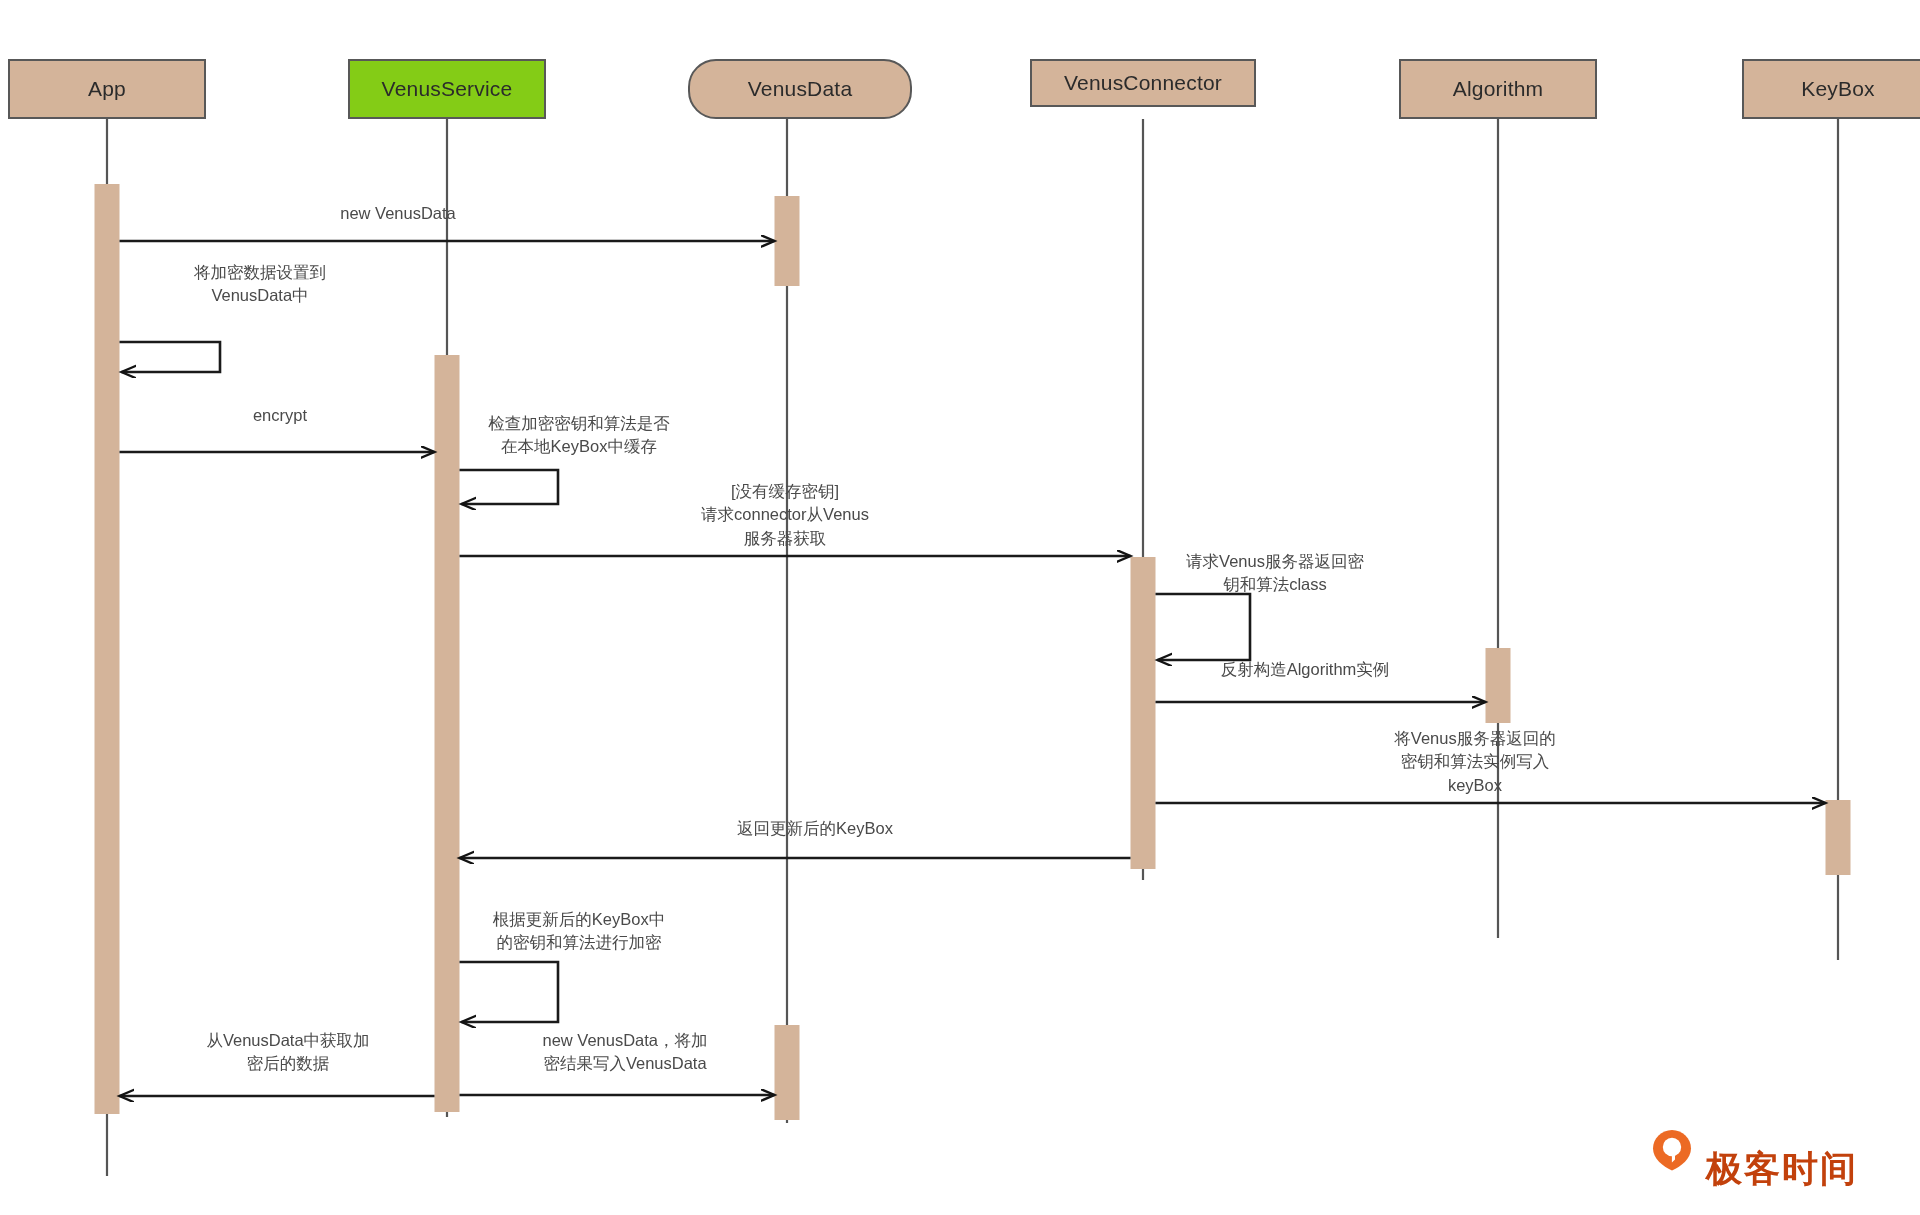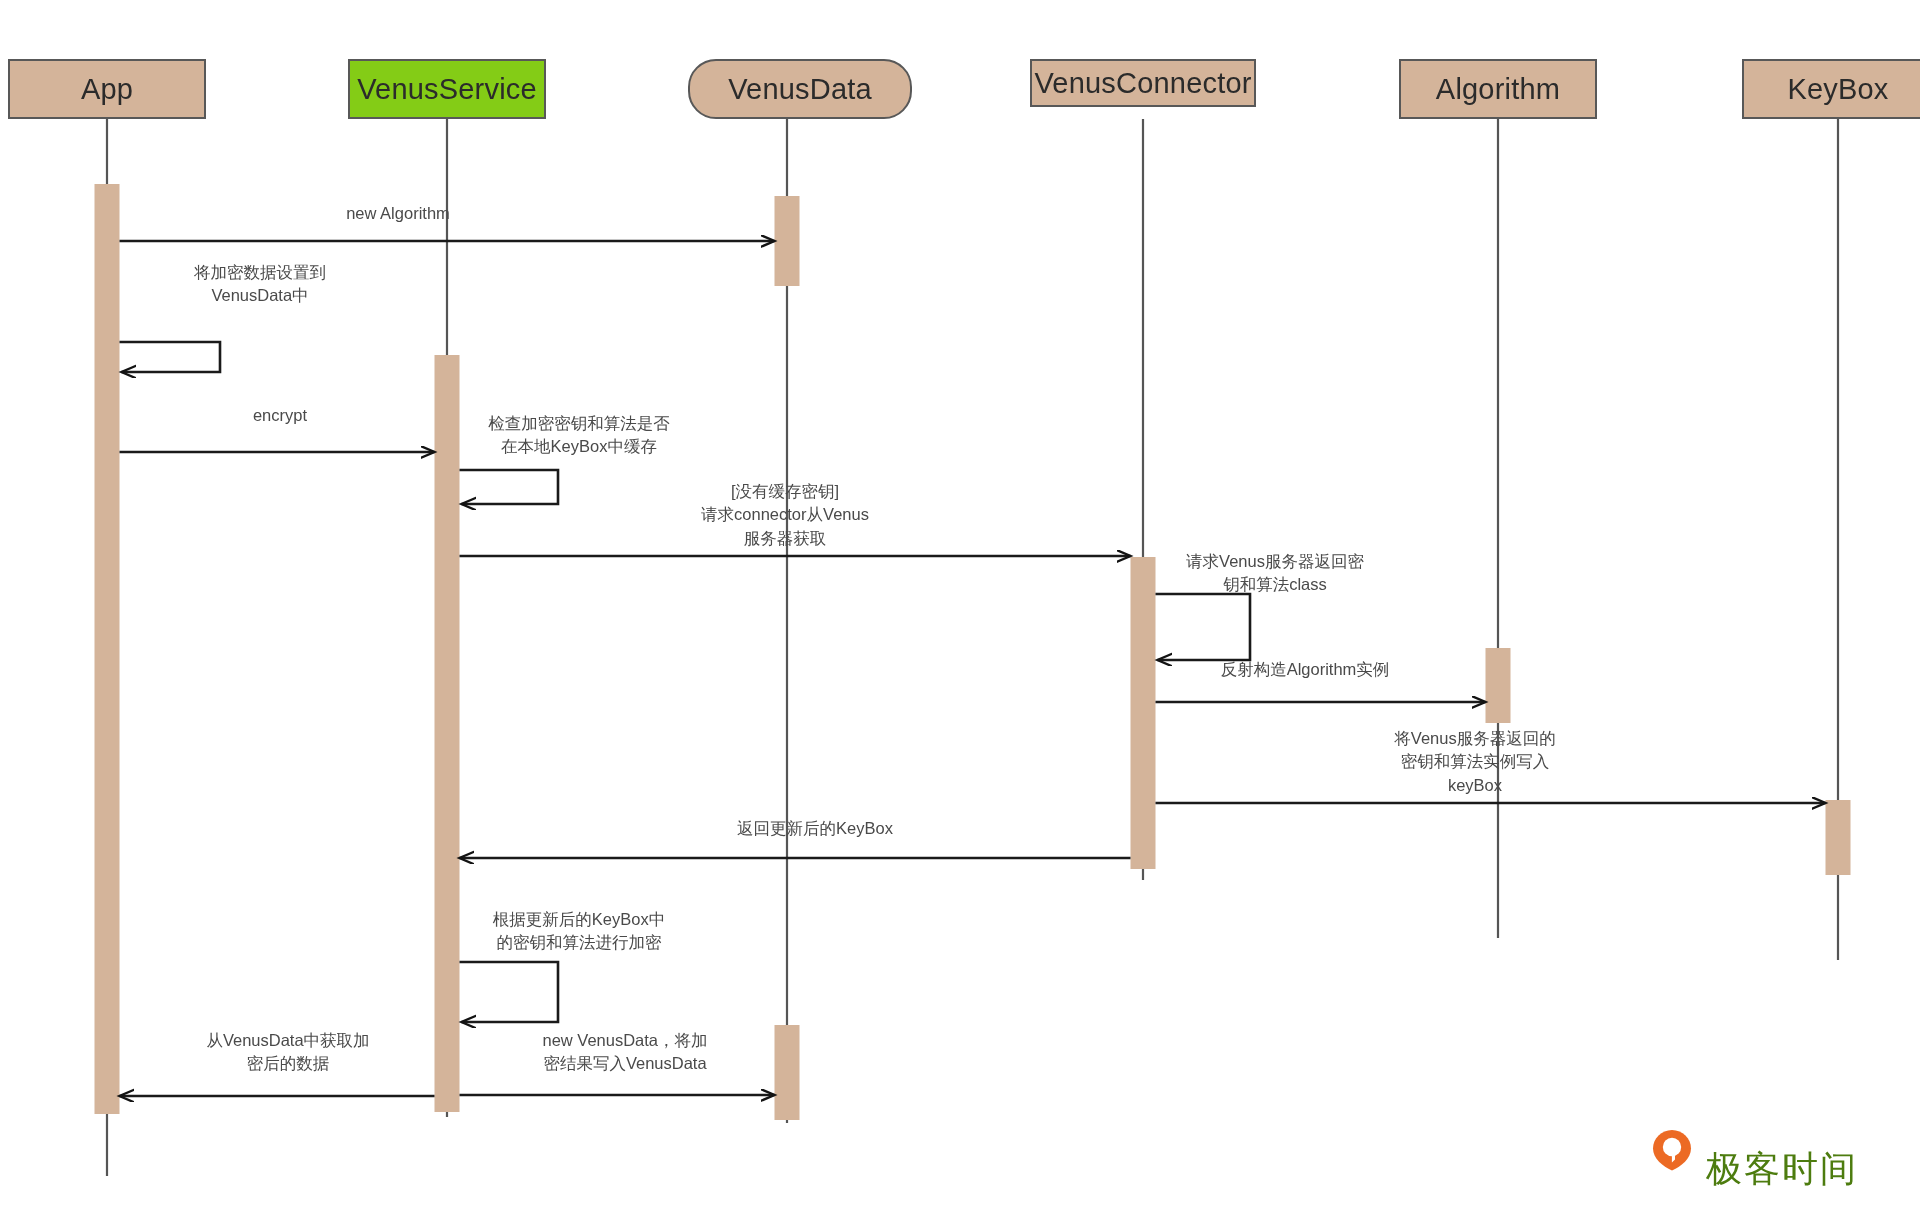--- a/index.html
+++ b/index.html
@@ -28,21 +28,21 @@
   .lifeline-head-box {
     position: absolute;
     box-sizing: border-box;
     background: #d4b49a;
     border: 2px solid #585858;
     display: flex;
     align-items: center;
     justify-content: center;
   }
   .lifeline-head-label {
-    font-size: 29px;
+    font-size: 21px;
     color: #2b2b2b;
     letter-spacing: 0.2px;
     white-space: nowrap;
   }
   .msg-label {
     position: absolute;
     font-size: 16.5px;
     color: #4a4a4a;
     text-align: center;
     line-height: 1.42;
@@ -57,22 +57,22 @@
     align-items: center;
     gap: 12px;
   }
   .logo-mark {
     width: 44px;
     height: 44px;
     position: relative;
   }
   .logo-text {
     font-size: 36px;
-    font-weight: normal;
-    color: #4d7c0f;
+    font-weight: bold;
+    color: #c2410c;
     letter-spacing: 2px;
     line-height: 1;
     font-family: "Liberation Sans", "DejaVu Sans", sans-serif;
     margin-top: 39px;
   }
 </style>
 </head>
 <body>
 
 <div id="stage">
@@ -158,21 +158,21 @@
       </div>
       <div class="lifeline-head-box" style="left: 1399px; top: 59px; width: 198px; height: 60px; background: rgb(212, 180, 154); border-color: rgb(88, 88, 88);">
         <span class="lifeline-head-label">Algorithm</span>
       </div>
       <div class="lifeline-head-box" style="left: 1742px; top: 59px; width: 192px; height: 60px; background: rgb(212, 180, 154); border-color: rgb(88, 88, 88);">
         <span class="lifeline-head-label">KeyBox</span>
       </div>
     </div>
 
   <div id="message-labels">
-      <div class="msg-label" style="left: 283px; top: 202px; width: 230px;">new Algorithm</div>
+      <div class="msg-label" style="left: 283px; top: 202px; width: 230px;">new VenusData</div>
       <div class="msg-label" style="left: 135px; top: 261px; width: 250px;">将加密数据设置到
 VenusData中</div>
       <div class="msg-label" style="left: 165px; top: 404px; width: 230px;">encrypt</div>
       <div class="msg-label" style="left: 455px; top: 396px; width: 248px; margin-top: 16px;">检查加密密钥和算法是否
 在本地KeyBox中缓存</div>
       <div class="msg-label" style="left: 660px; top: 480px; width: 250px;">[没有缓存密钥]
 请求connector从Venus
 服务器获取</div>
       <div class="msg-label" style="left: 1155px; top: 550px; width: 240px;">请求Venus服务器返回密
 钥和算法class</div>

